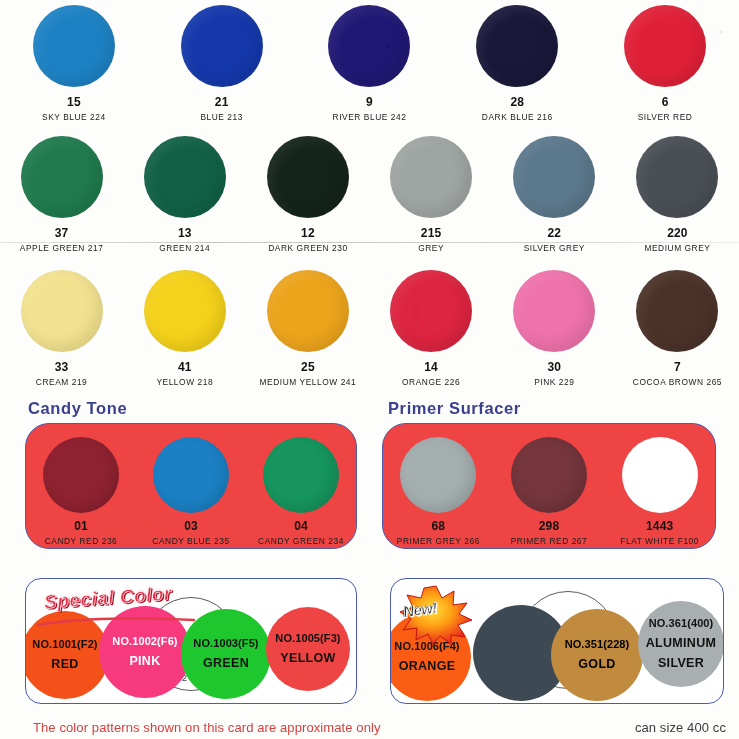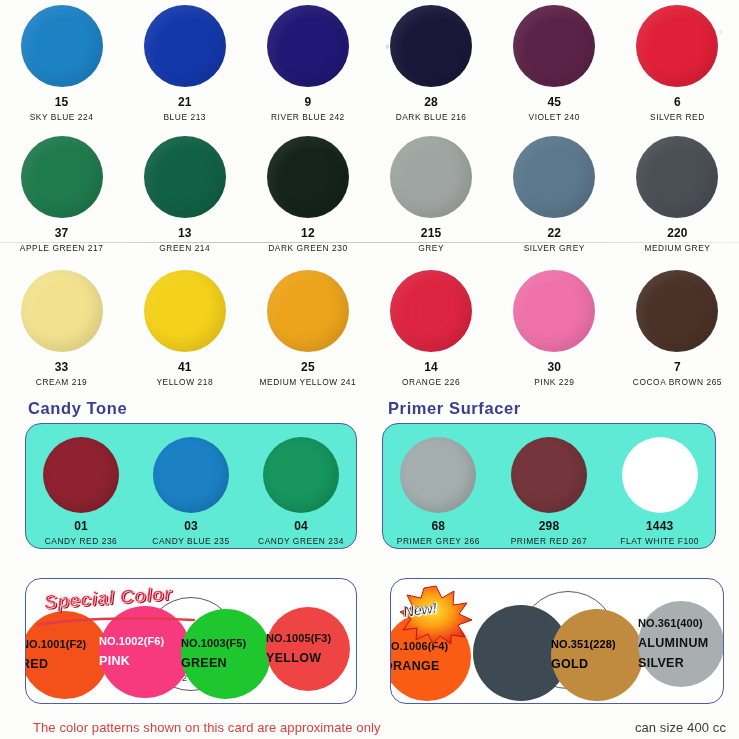--- a/index.html
+++ b/index.html
@@ -48,22 +48,22 @@
 
   
   .panel-row{position:absolute;left:0;width:739px;display:flex;}
   .panel{position:relative;}
   .panel-title{
     font-size:16.5px;font-weight:bold;color:#3a3f8f;
     letter-spacing:.6px;margin:0 0 5px 28px;
     font-family:"Liberation Sans", sans-serif;
   }
   .panel-box{
-    border:1.6px solid #4b5bb0;border-radius:16px;
-    background:#5eead4;position:relative;
+    border:1.6px solid #4b5bb0;border-radius:24px;
+    background:#ef4444;position:relative;
     box-shadow:0 0 0 1px rgba(255,255,255,.6);
   }
   .panel-cells{display:flex;height:100%;}
   .panel-cell{
     flex:1 1 0;display:flex;flex-direction:column;
     align-items:center;justify-content:flex-start;padding-top:10px;
   }
   .pdot-wrap{height:82px;display:flex;align-items:center;justify-content:center;}
   .pdot{
     width:76px;height:76px;border-radius:50%;
@@ -102,21 +102,21 @@
   }
   .ghost-label{
     position:absolute;z-index:2;text-align:center;
     font-size:9px;color:#3a3a3a;letter-spacing:.4px;white-space:nowrap;
   }
   .ghost-code{
     position:absolute;z-index:2;font-size:11px;font-weight:bold;color:#222;
   }
   .sp-dot{
     position:absolute;border-radius:50%;z-index:3;
-    display:flex;flex-direction:column;align-items:flex-start;justify-content:center;
+    display:flex;flex-direction:column;align-items:center;justify-content:center;
     text-align:center;line-height:1.18;
   }
   .sp-dot .l1{font-size:11px;font-weight:bold;letter-spacing:.1px;}
   .sp-dot .l2{font-size:12.5px;font-weight:bold;letter-spacing:.3px;margin-top:6px;}
   .sp-dot.metal{
     background-image:radial-gradient(circle at 38% 30%,rgba(255,255,255,.35),rgba(255,255,255,0) 62%);
   }
   .burst{
     position:absolute;z-index:8;width:74px;height:60px;
   }
@@ -170,27 +170,20 @@
         </div>
         <div class="code">9</div>
         <div class="name">RIVER BLUE 242</div>
       </div>
       <div class="cell">
         <div class="dot-wrap">
           <div class="dot" style="background:#19183a;"></div>
         </div>
         <div class="code">28</div>
         <div class="name">DARK  BLUE 216</div>
-      </div>
-      <div class="cell">
-        <div class="dot-wrap">
-          <div class="dot" style="background:#5c2348;"></div>
-        </div>
-        <div class="code">45</div>
-        <div class="name">VIOLET 240</div>
       </div>
       <div class="cell">
         <div class="dot-wrap">
           <div class="dot" style="background:#e02038;"></div>
         </div>
         <div class="code">6</div>
         <div class="name">SILVER RED</div>
       </div>
     </div>
 

